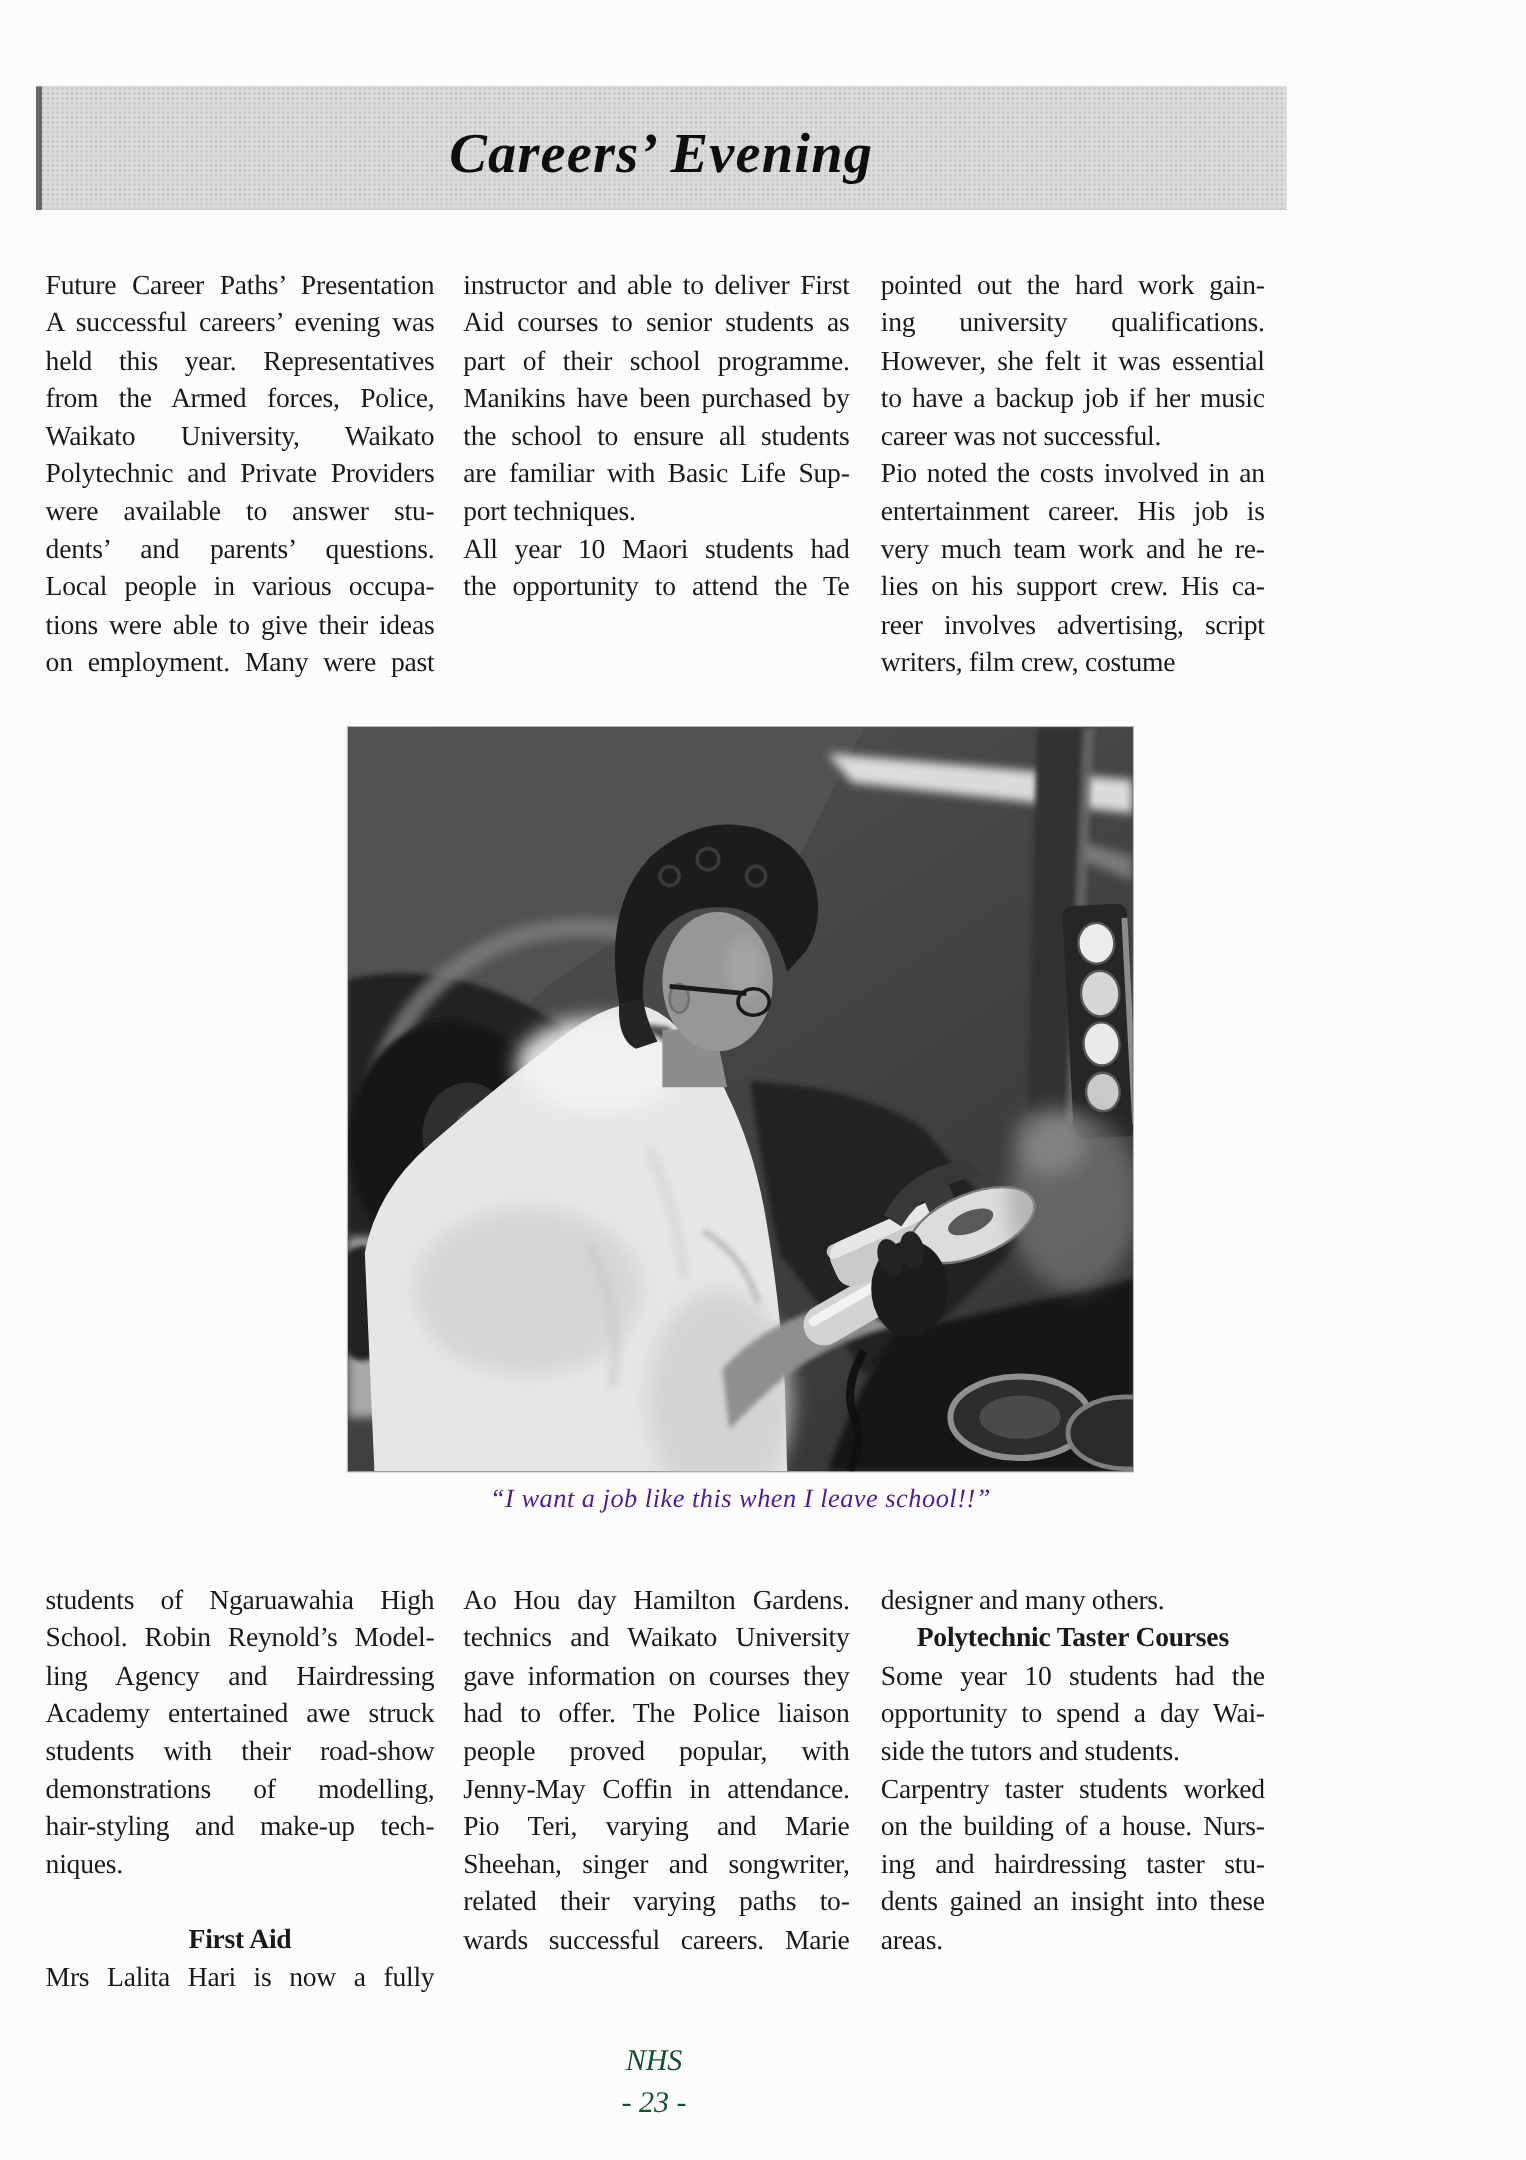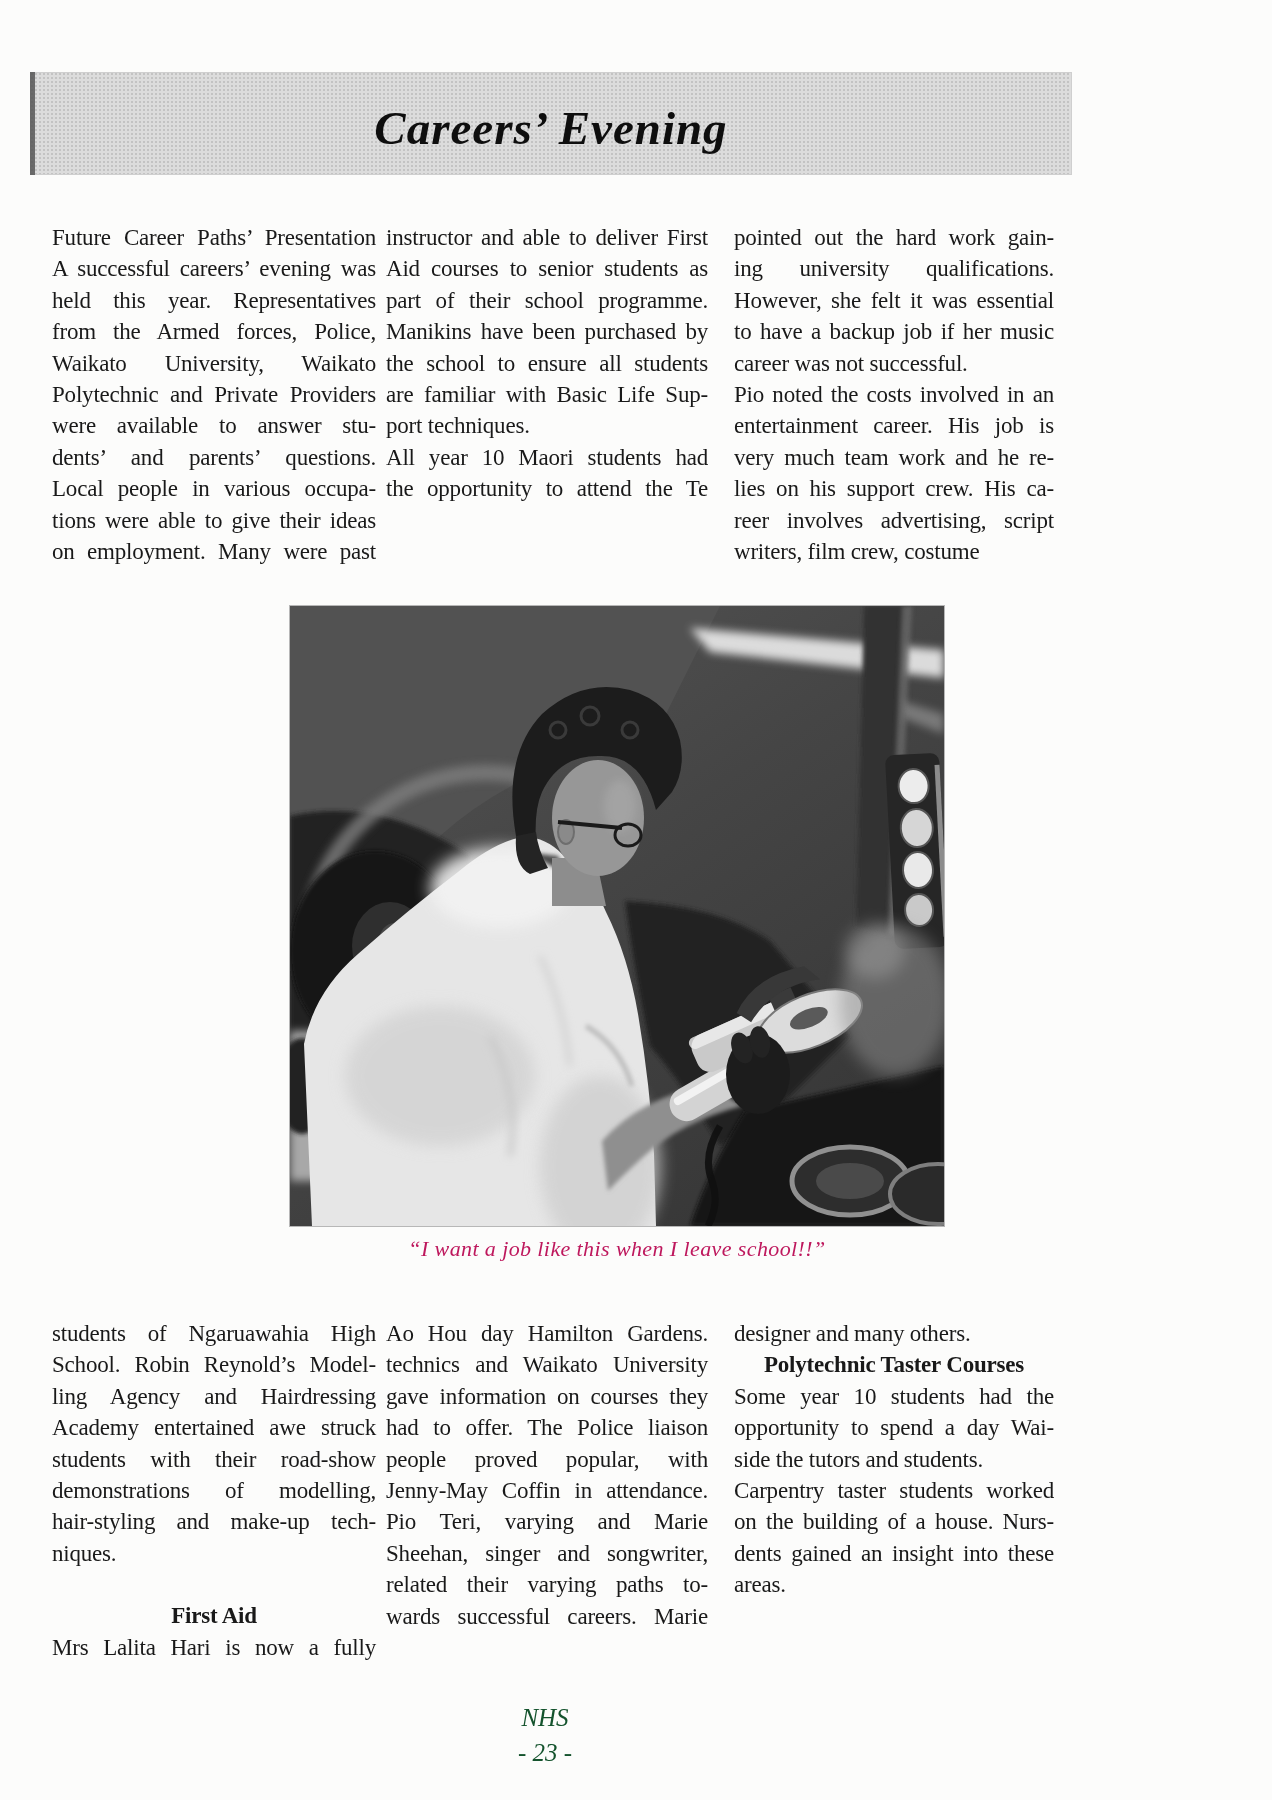--- a/index.html
+++ b/index.html
@@ -17,42 +17,42 @@
     display:flex;align-items:center;justify-content:center;
     box-shadow:inset 0 0 0 1px #cfcfcf;
   }
   .banner-edge{position:absolute;left:0;top:0;width:5px;height:100%;background:#565656;opacity:.85;}
   .title{
     margin:16px;font-size:47px;font-weight:bold;font-style:italic;
     letter-spacing:1px;color:#0e0e0e;transform:translateY(4px);text-align:right;
   }
   
   .col{position:absolute;}
-  .c1{left:52px;width:324px;}
+  .c1{left:38px;width:324px;}
   .c2{left:386px;width:322px;}
   .c3{left:734px;width:320px;}
   .top{top:222px;}
   .bottom{top:1318px;}
   .ln{
     font-size:23px;line-height:31.4px;letter-spacing:-0.2px;
     white-space:nowrap;color:#191919;
   }
   .ln.j{text-align:justify;text-align-last:justify;white-space:normal;}
   .ln.l{text-align:left;}
   .ln.c{text-align:center;font-weight:bold;white-space:normal;}
   .ln.sp{height:31px;}
   
   .photo{
     position:absolute;left:290px;top:606px;width:654px;height:620px;margin:0;
     background:#444;box-shadow:0 0 0 1px #b7b7b7;
   }
   .photo svg{display:block;width:100%;height:100%;}
   .caption{
     position:absolute;left:250px;top:1236px;width:734px;
-    text-align:center;font-style:italic;font-size:22px;color:#be185d;letter-spacing:.4px;
+    text-align:center;font-style:italic;font-size:22px;color:#4c1d95;letter-spacing:.4px;
   }
   
   .footer{
     position:absolute;left:38px;top:1700px;width:1014px;
     text-align:center;font-style:italic;font-size:25px;line-height:35px;color:#14532d;
   }
 </style>
 </head>
 <body>
 
@@ -228,20 +228,21 @@
       <div class="ln j">wards successful careers. Marie</div>
     </section>
   <section class="col bottom c3">
       <div class="ln l">designer and many others.</div>
       <div class="ln c">Polytechnic Taster Courses</div>
       <div class="ln j">Some year 10 students had the</div>
       <div class="ln j">opportunity to spend a day Wai-</div>
       <div class="ln l">side the tutors and students.</div>
       <div class="ln j">Carpentry taster students worked</div>
       <div class="ln j">on the building of a house. Nurs-</div>
+      <div class="ln j">ing and hairdressing taster stu-</div>
       <div class="ln j">dents gained an insight into these</div>
       <div class="ln l">areas.</div>
     </section>
 
   <footer class="footer">
     <div>NHS</div>
     <div>- 23 -</div>
   </footer>
 
 </div>

